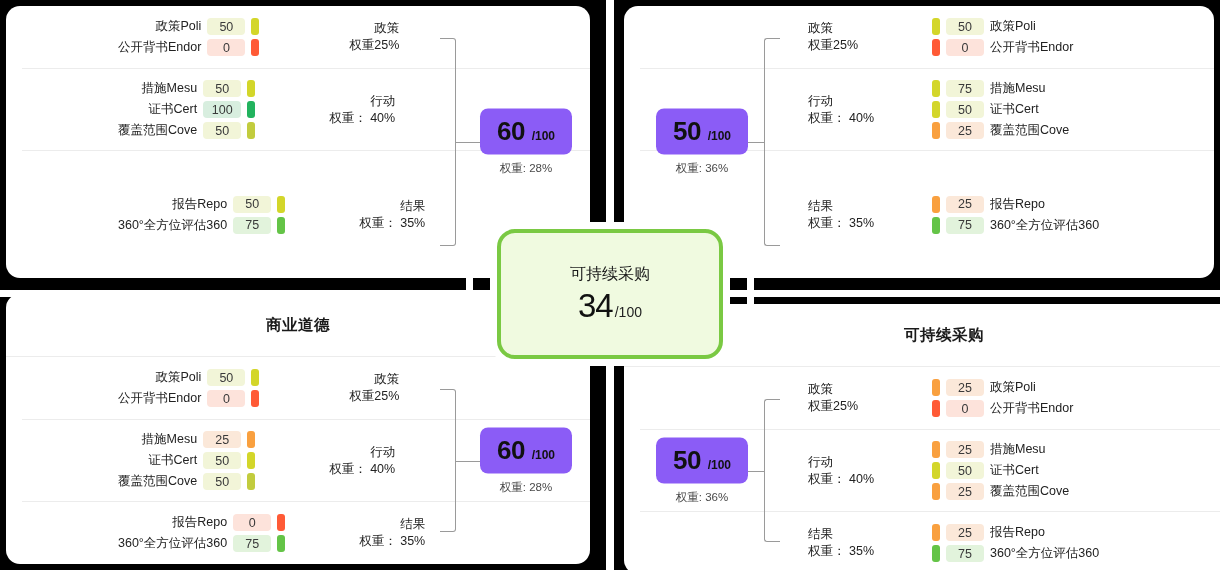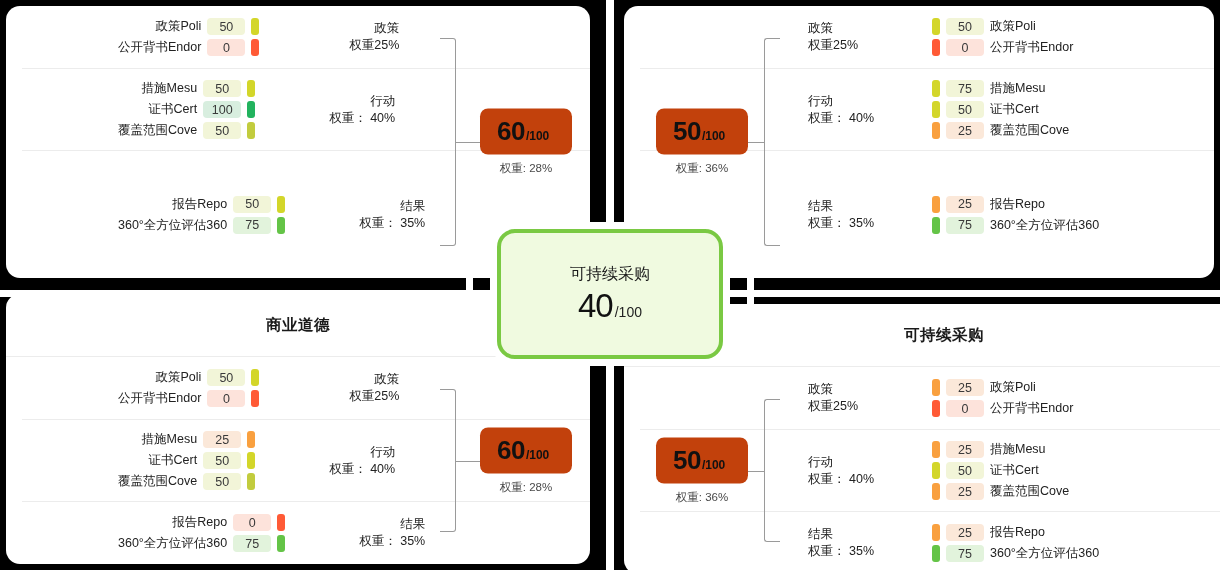--- a/index.html
+++ b/index.html
@@ -156,26 +156,26 @@
     display: flex;
     flex-direction: column;
     align-items: center;
     top: 50%;
     transform: translateY(-50%);
   }
   .card.tl .score-wrap, .card.bl .score-wrap { left: 474px; }
   .card.tr .score-wrap, .card.br .score-wrap { left: 32px; }
 
   .score-box {
-    background: #c2410c;
+    background: #8b5cf6;
     border-radius: 8px;
     padding: 7px 17px 8px 17px;
     display: flex;
     align-items: baseline;
-    justify-content: flex-start;
+    justify-content: space-between;
     min-width: 92px;
   }
   .score-val {
     font-size: 26px;
     font-weight: bold;
     color: #111;
     letter-spacing: -.5px;
   }
   .score-den {
     font-size: 12px;
@@ -531,18 +531,18 @@
             </div>
             <div class="score-weight">权重: 36%</div>
           </div>
         </div>
       </div>
     </div>
 
   <div class="overall">
     <div class="overall-label">可持续采购</div>
     <div class="overall-score">
-      <span class="overall-val">40</span>
+      <span class="overall-val">34</span>
       <span class="overall-den">/100</span>
     </div>
   </div>
 
 </div>
 
 </body></html>

